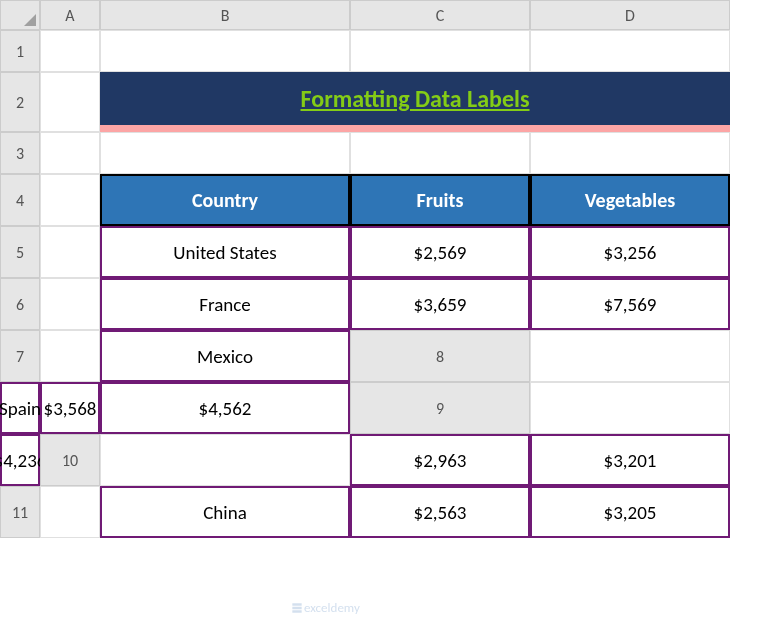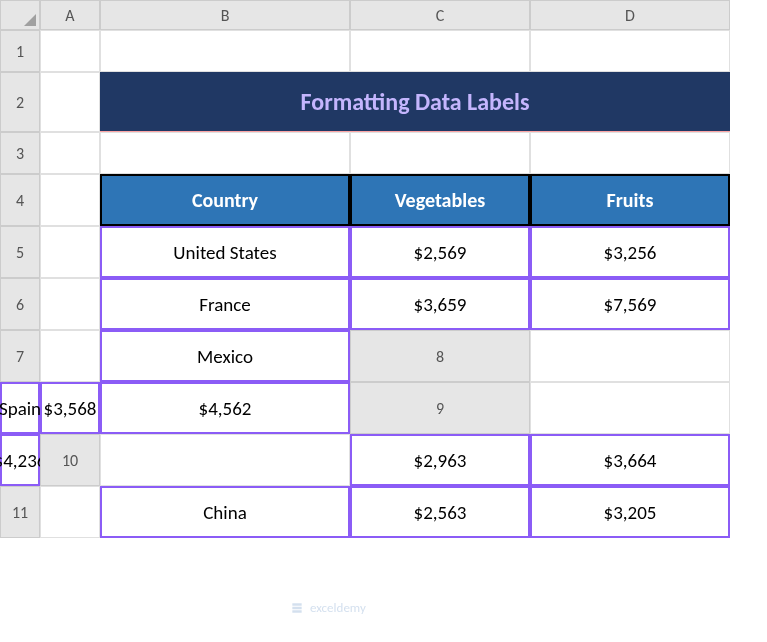--- a/index.html
+++ b/index.html
@@ -44,57 +44,58 @@
     border-color: transparent transparent #a0a0a0 transparent;
   }
   .cell {
     border: 1px solid #e0e0e0;
     background: #fff;
   }
   .title-cell {
     grid-column: 3 / 6;
     grid-row: 3;
     background: #203864;
-    color: #c4b5fd;
+    color: #84cc16;
     font-size: 24px;
     font-weight: bold;
     display: flex;
     align-items: center;
     justify-content: center;
-    border-bottom: 1px solid #fca5a5;
+    border-bottom: 7px solid #fca5a5;
+    text-decoration: underline;
   }
   .table-header {
     background: #2e75b6;
     color: #fff;
     font-size: 20px;
     font-weight: bold;
     display: flex;
     align-items: center;
     justify-content: center;
     border: 2px solid #000;
   }
   .data-cell {
     background: #fff;
     color: #000;
     font-size: 19px;
     display: flex;
     align-items: center;
     justify-content: center;
-    border: 2px solid #8b5cf6;
+    border: 2px solid #701a75;
   }
   .watermark {
     position: absolute;
     left: 290px;
     top: 600px;
     font-size: 13px;
     color: #b8cce4;
     opacity: 0.6;
     display: flex;
     align-items: center;
-    gap: 6px;
+    gap: 0;
     pointer-events: none;
   }
   .watermark svg {
     width: 14px;
     height: 14px;
     fill: #b8cce4;
   }
 </style>
 </head>
 <body>
@@ -118,22 +119,22 @@
 
   <div class="row-header">3</div>
   <div class="cell"></div>
   <div class="cell"></div>
   <div class="cell"></div>
   <div class="cell"></div>
 
   <div class="row-header">4</div>
   <div class="cell"></div>
   <div class="table-header">Country</div>
+  <div class="table-header">Fruits</div>
   <div class="table-header">Vegetables</div>
-  <div class="table-header">Fruits</div>
 
   <div class="row-header">5</div>
   <div class="cell"></div>
   <div class="data-cell">United States</div>
   <div class="data-cell">$2,569</div>
   <div class="data-cell">$3,256</div>
 
   <div class="row-header">6</div>
   <div class="cell"></div>
   <div class="data-cell">France</div>
@@ -150,21 +151,21 @@
   <div class="data-cell">$3,568</div>
   <div class="data-cell">$4,562</div>
 
   <div class="row-header">9</div>
   <div class="cell"></div>
   <div class="data-cell">$4,236</div>
 
   <div class="row-header">10</div>
   <div class="cell"></div>
   <div class="data-cell">$2,963</div>
-  <div class="data-cell">$3,664</div>
+  <div class="data-cell">$3,201</div>
 
   <div class="row-header">11</div>
   <div class="cell"></div>
   <div class="data-cell">China</div>
   <div class="data-cell">$2,563</div>
   <div class="data-cell">$3,205</div>
 </div>
 
 <div class="watermark">
   <svg viewBox="0 0 24 24">

